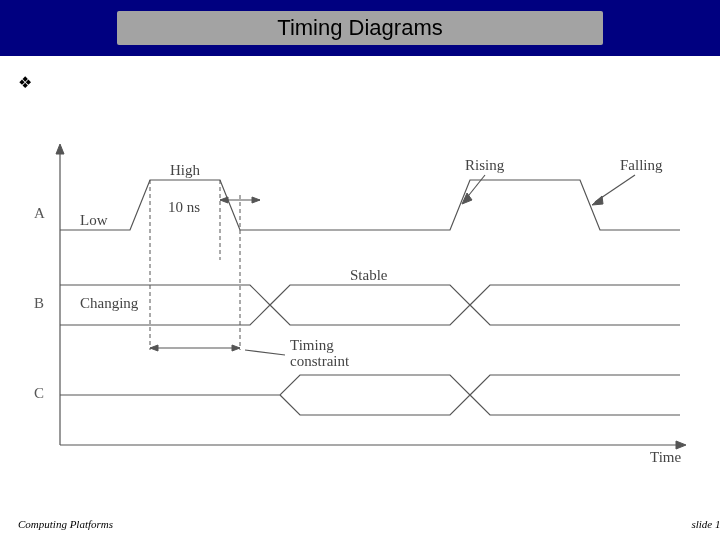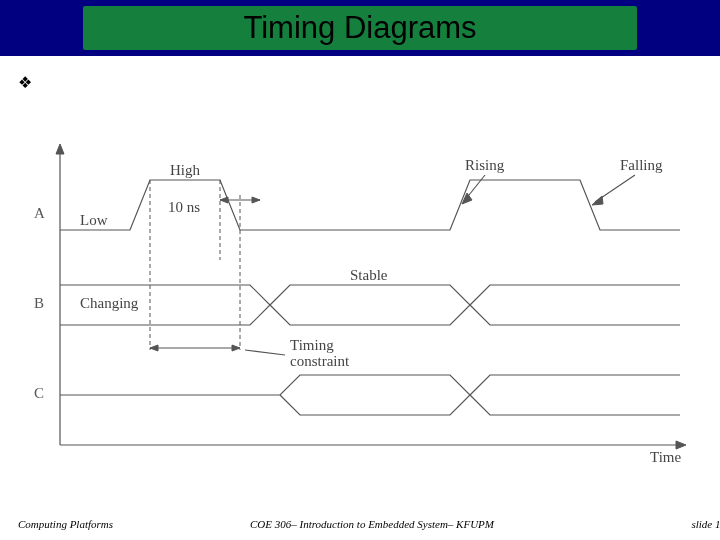--- a/index.html
+++ b/index.html
@@ -14,23 +14,23 @@
   .title-bar {
     width: 100%;
     height: 56px;
     background: #000080;
     display: flex;
     align-items: center;
     justify-content: center;
   }
   .title-text {
     font-family: "Comic Sans MS", cursive, sans-serif;
-    font-size: 31px;
+    font-size: 22px;
     color: #000;
-    background: #15803d;
+    background: #a3a3a3;
     padding: 4px 160px;
     border-radius: 2px;
   }
   .bullet-row {
     display: flex;
     align-items: flex-start;
     padding: 14px 18px 0 18px;
     gap: 8px;
   }
   .diamond {
@@ -138,15 +138,14 @@
     <text class="d-label" x="270" y="226">constraint</text>
     <line class="axis" x1="130" y1="208" x2="220" y2="208"></line>
     <polygon class="arrow" points="130,208 138,205 138,211"></polygon>
     <polygon class="arrow" points="220,208 212,205 212,211"></polygon>
     <line class="axis" x1="265" y1="215" x2="225" y2="210"></line>
   </svg>
 </div>
 
 <div class="footer">
   <span class="left">Computing Platforms</span>
-  <span class="center">COE 306– Introduction to Embedded System– KFUPM</span>
   <span class="right">slide 15</span>
 </div>
 
 </body></html>

